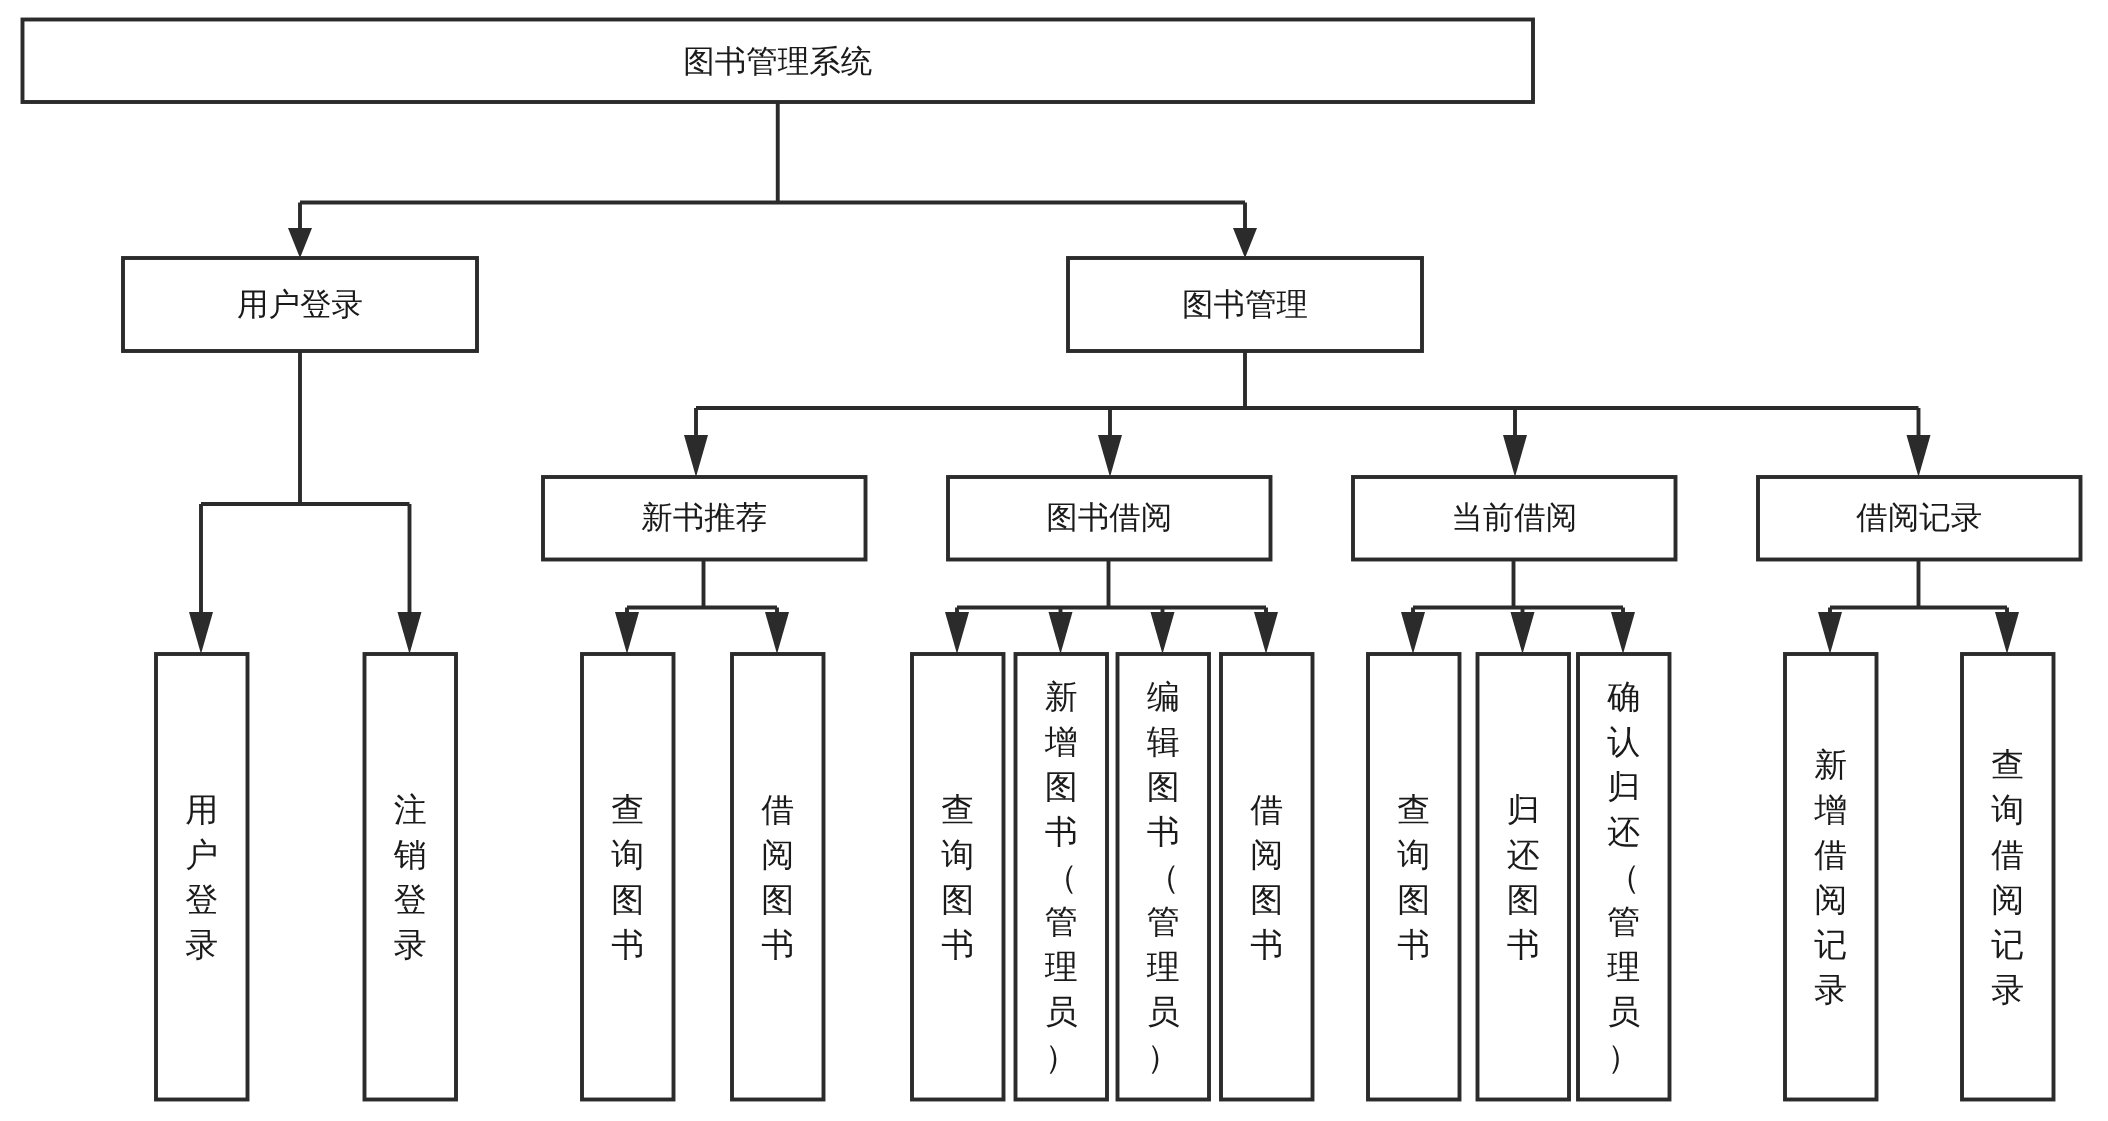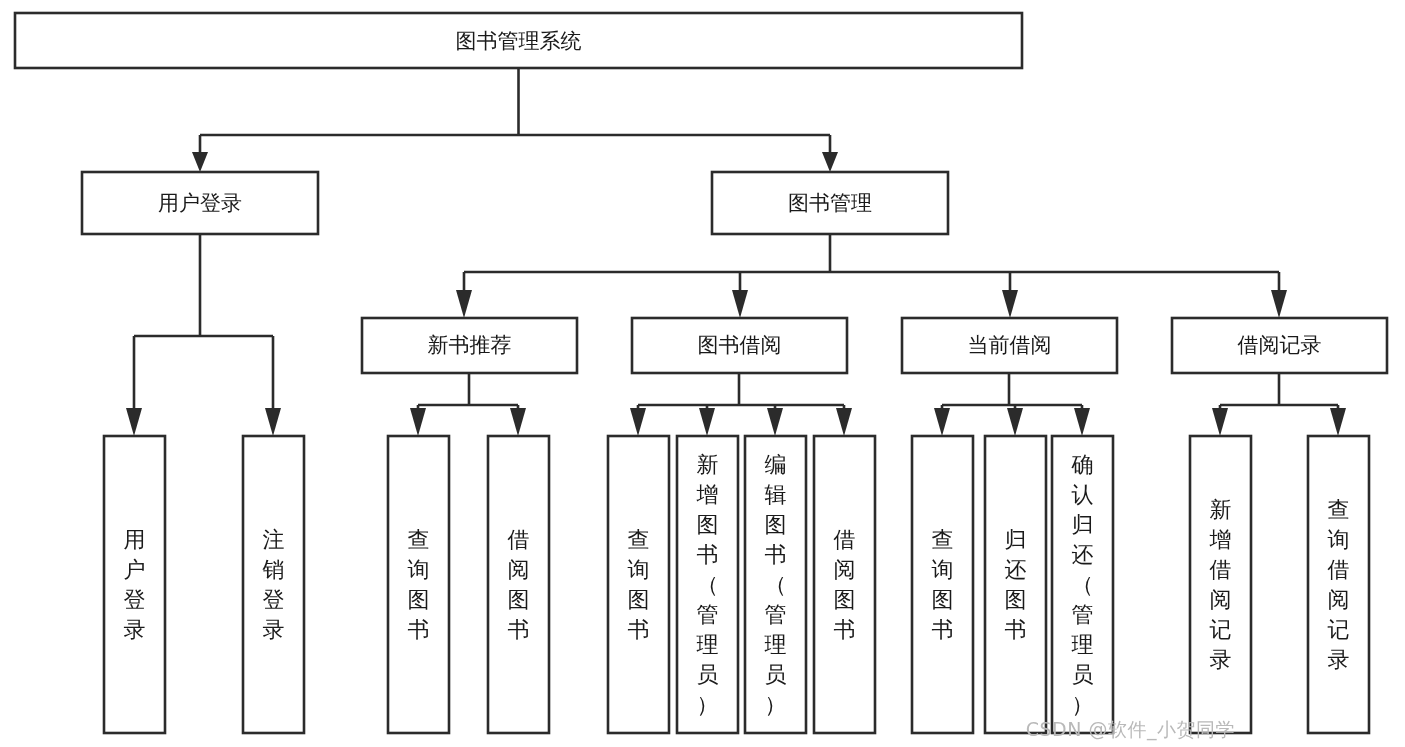--- a/index.html
+++ b/index.html
@@ -216,14 +216,13 @@
         <rect class="node-box" x="1190" y="436" width="61" height="297"></rect>
         <text class="node-label-vertical" x="1220.5" y="0"><tspan x="1220.5" y="517.30">新</tspan><tspan x="1220.5" y="547.30">增</tspan><tspan x="1220.5" y="577.30">借</tspan><tspan x="1220.5" y="607.30">阅</tspan><tspan x="1220.5" y="637.30">记</tspan><tspan x="1220.5" y="667.30">录</tspan></text>
       </g>
       <g>
         <rect class="node-box" x="1308" y="436" width="61" height="297"></rect>
         <text class="node-label-vertical" x="1338.5" y="0"><tspan x="1338.5" y="517.30">查</tspan><tspan x="1338.5" y="547.30">询</tspan><tspan x="1338.5" y="577.30">借</tspan><tspan x="1338.5" y="607.30">阅</tspan><tspan x="1338.5" y="637.30">记</tspan><tspan x="1338.5" y="667.30">录</tspan></text>
       </g>
     </g>
   </svg>
 
-  <div class="watermark">CSDN @软件_小贺同学</div>
 </div>
 
 </body></html>

